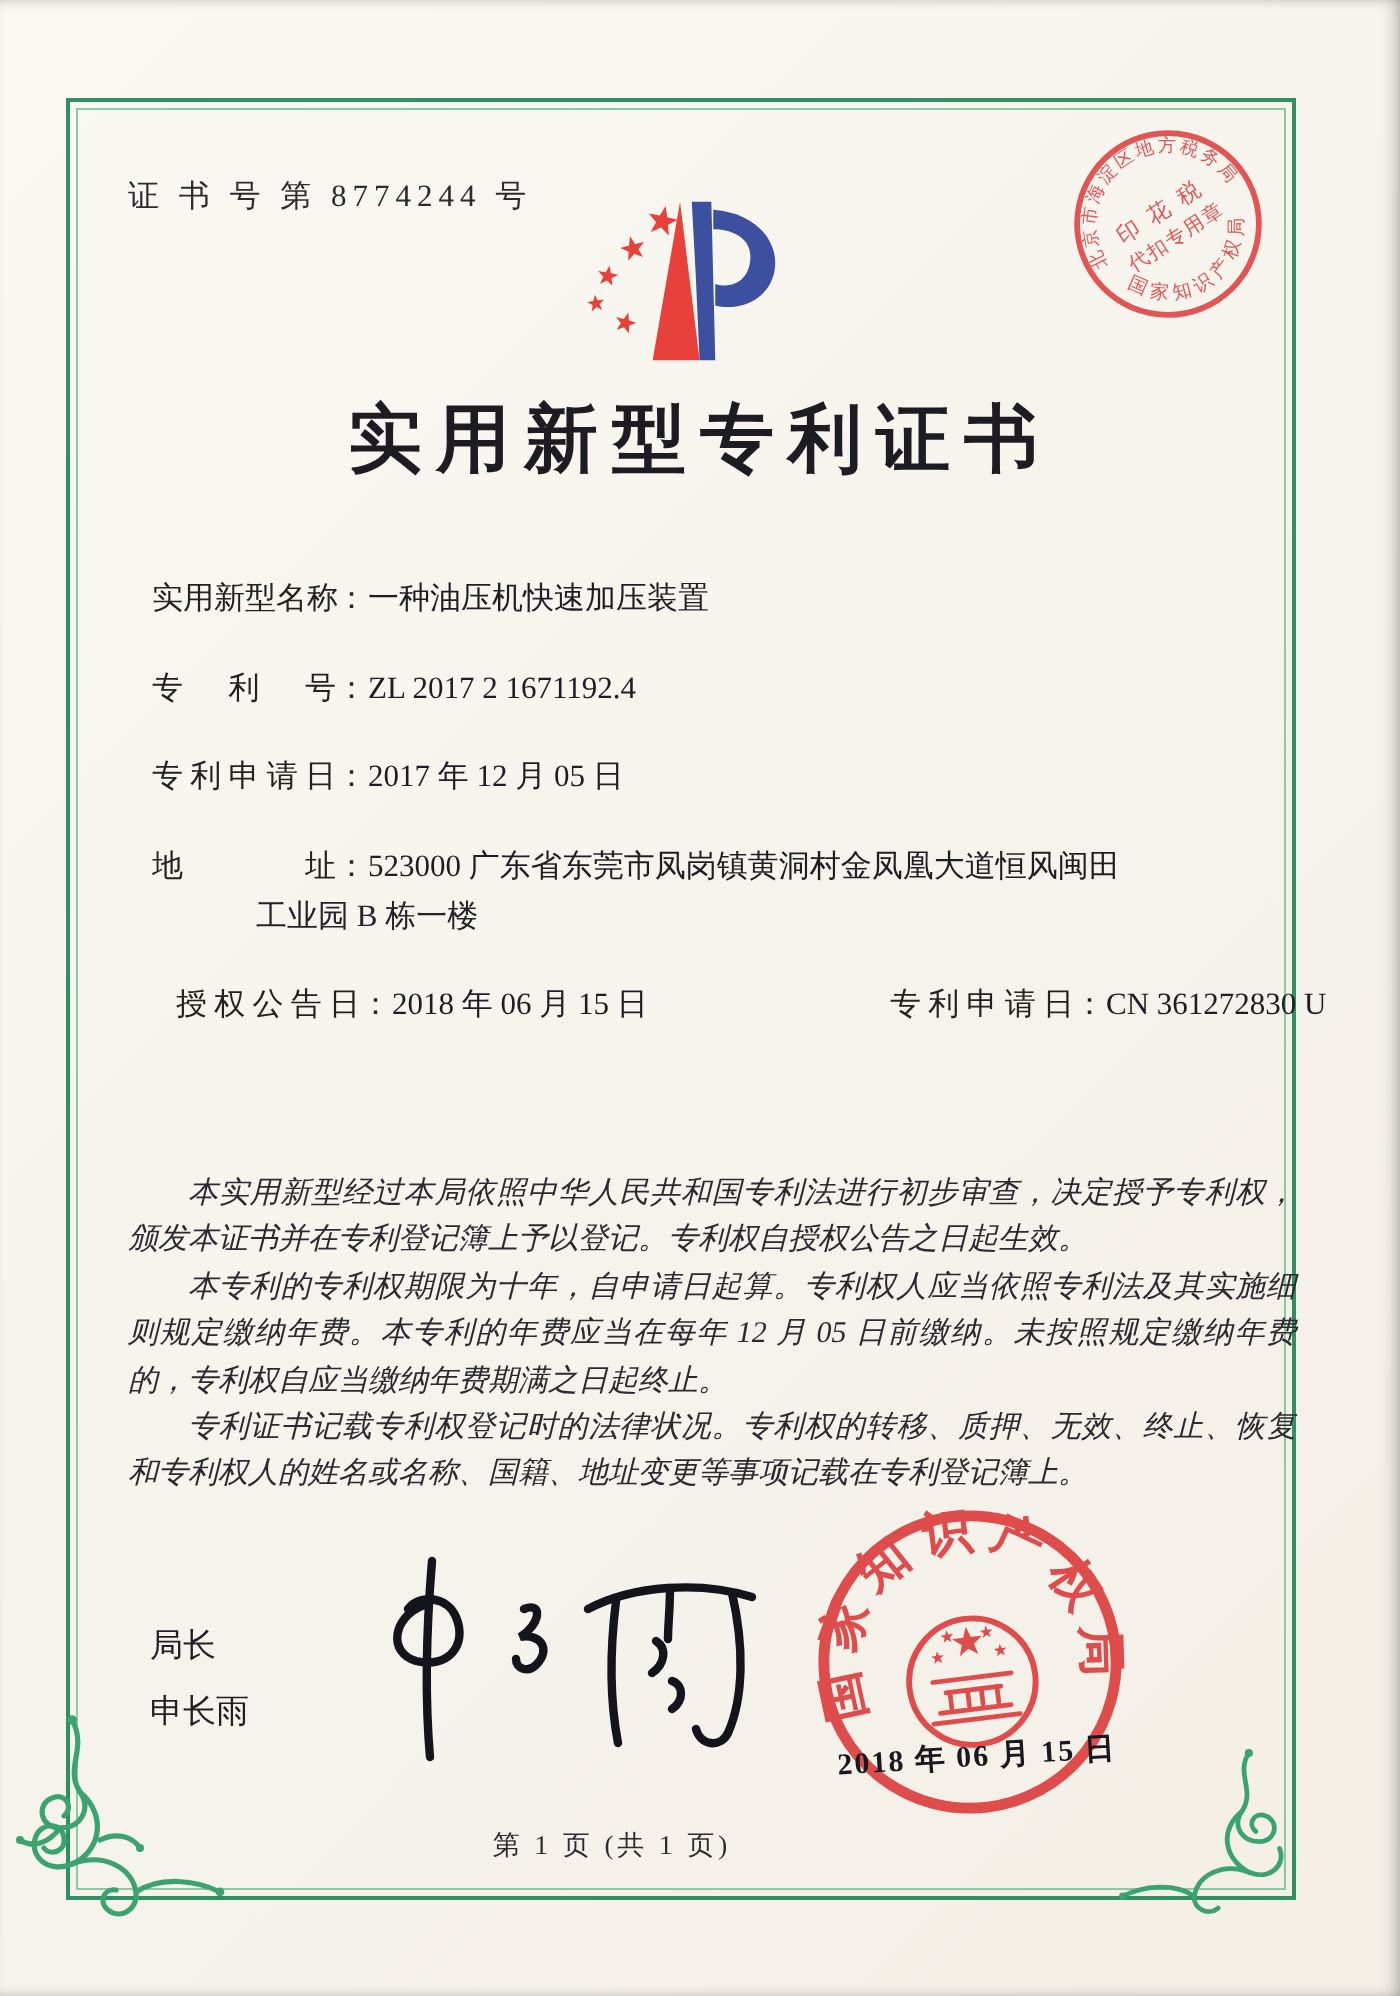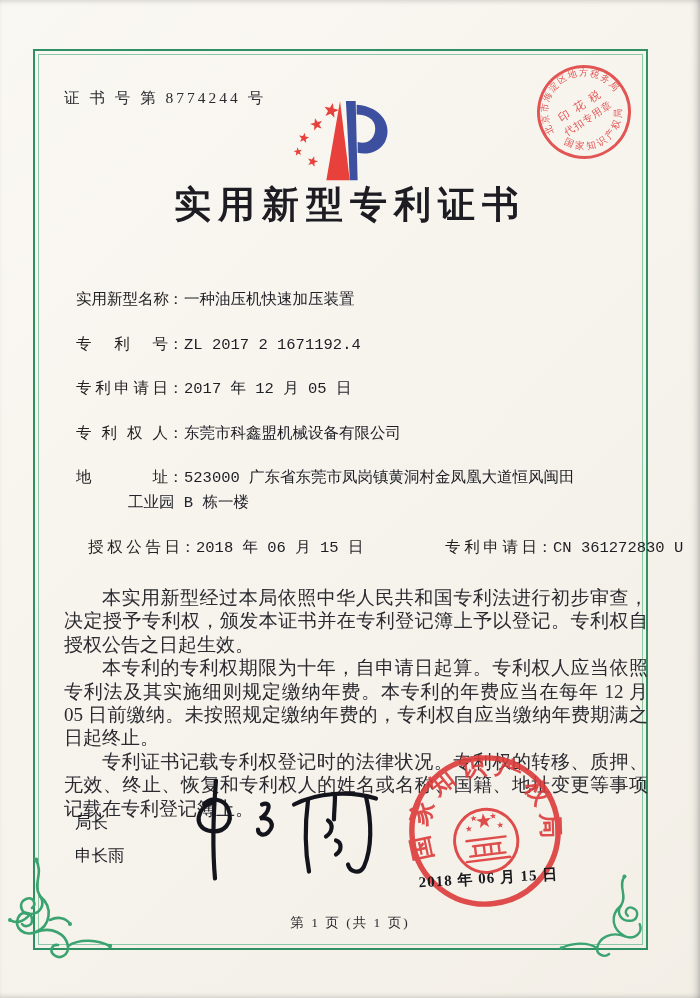--- a/index.html
+++ b/index.html
@@ -31,55 +31,55 @@
   }
 
   .tax-stamp{
     position:absolute; left:534px; top:62px; width:100px; height:100px;
     transform:rotate(-33deg); opacity:.92;
   }
 
   .logo{ position:absolute; left:287px; top:98px; width:108px; height:88px; }
 
   .title{
-    position:absolute; left:0; top:180px; width:700px; text-align:center;
+    position:absolute; left:0; top:195px; width:700px; text-align:center;
     font-size:37px; font-weight:700; letter-spacing:7px; color:#1c1c22;
   }
 
-  .fields{ position:absolute; left:76px; top:288px; width:572px; font-size:15.5px;font-family:Liberation Mono, monospace; }
+  .fields{ position:absolute; left:76px; top:288px; width:572px; font-size:15.5px; }
   .frow{ margin-bottom:20.5px; line-height:24px; white-space:nowrap; }
   .flabel{
     display:inline-block; width:92px; text-align:justify; text-align-last:justify;
     vertical-align:top; color:#222;
   }
   .fcolon{ display:inline-block; width:16px; }
   .fvalue{ color:#1d1d24; }
   .fvalue2{ margin-left:52px; line-height:24px; margin-top:1px; }
   .grant-row{ position:relative;margin-left:12px; }
   .grant-no{ position:absolute; left:357px; top:0; white-space:nowrap; }
 
   .body-text{
     position:absolute; left:64px; top:586px; width:584px;
-    font-size:19px; line-height:23.4px; color:#2a2a30; text-align:justify;
+    font-size:15px; line-height:23.4px; color:#2a2a30; text-align:justify;font-style:italic;
   }
   .body-text p{ text-indent:2em; }
 
   .officer{ position:absolute; left:75px; top:806px; font-size:16.5px; line-height:33px; color:#1f1f26; }
 
   .signature{ position:absolute; left:182px; top:772px; width:210px; height:115px; }
 
   .seal{ position:absolute; left:406px; top:752px; width:158px; height:158px; transform:rotate(-7deg); }
   .seal-date{
     position:absolute; left:416px; top:869px; width:145px; text-align:center;
     font-size:15px; font-weight:700; color:#18181e; transform:rotate(-3.5deg);
     letter-spacing:1px; white-space:nowrap;
   }
 
   .footer{
-    position:absolute; left:0; top:914px; width:700px; text-align:center;
+    position:absolute; left:0; top:914px; width:612px; text-align:center;
     font-size:13.5px; letter-spacing:2px; color:#2b2b30;
   }
 
   .stamp-red{ fill:#e04848; }
   svg text{ font-family:"Liberation Serif", serif; }
 </style>
 </head>
 <body>
 
 <div class="paper">
@@ -156,23 +156,20 @@
 
   <div class="fields">
     <div class="frow">
       <span class="flabel">实用新型名称</span><span class="fcolon">：</span><span class="fvalue">一种油压机快速加压装置</span>
     </div>
     <div class="frow">
       <span class="flabel">专利号</span><span class="fcolon">：</span><span class="fvalue">ZL 2017 2 1671192.4</span>
     </div>
     <div class="frow">
       <span class="flabel">专利申请日</span><span class="fcolon">：</span><span class="fvalue">2017 年 12 月 05 日</span>
-    </div>
-    <div class="frow">
-      <span class="flabel">专利权人</span><span class="fcolon">：</span><span class="fvalue">东莞市科鑫盟机械设备有限公司</span>
     </div>
     <div class="frow">
       <span class="flabel">地址</span><span class="fcolon">：</span><span class="fvalue">523000 广东省东莞市凤岗镇黄洞村金凤凰大道恒风闽田</span>
       <div class="fvalue2">工业园 B 栋一楼</div>
     </div>
     <div class="frow grant-row">
       <span class="flabel">授权公告日</span><span class="fcolon">：</span><span class="fvalue">2018 年 06 月 15 日</span>
       <span class="grant-no"><span class="flabel">专利申请日</span><span class="fcolon">：</span><span class="fvalue">CN 361272830 U</span></span>
     </div>
   </div>

